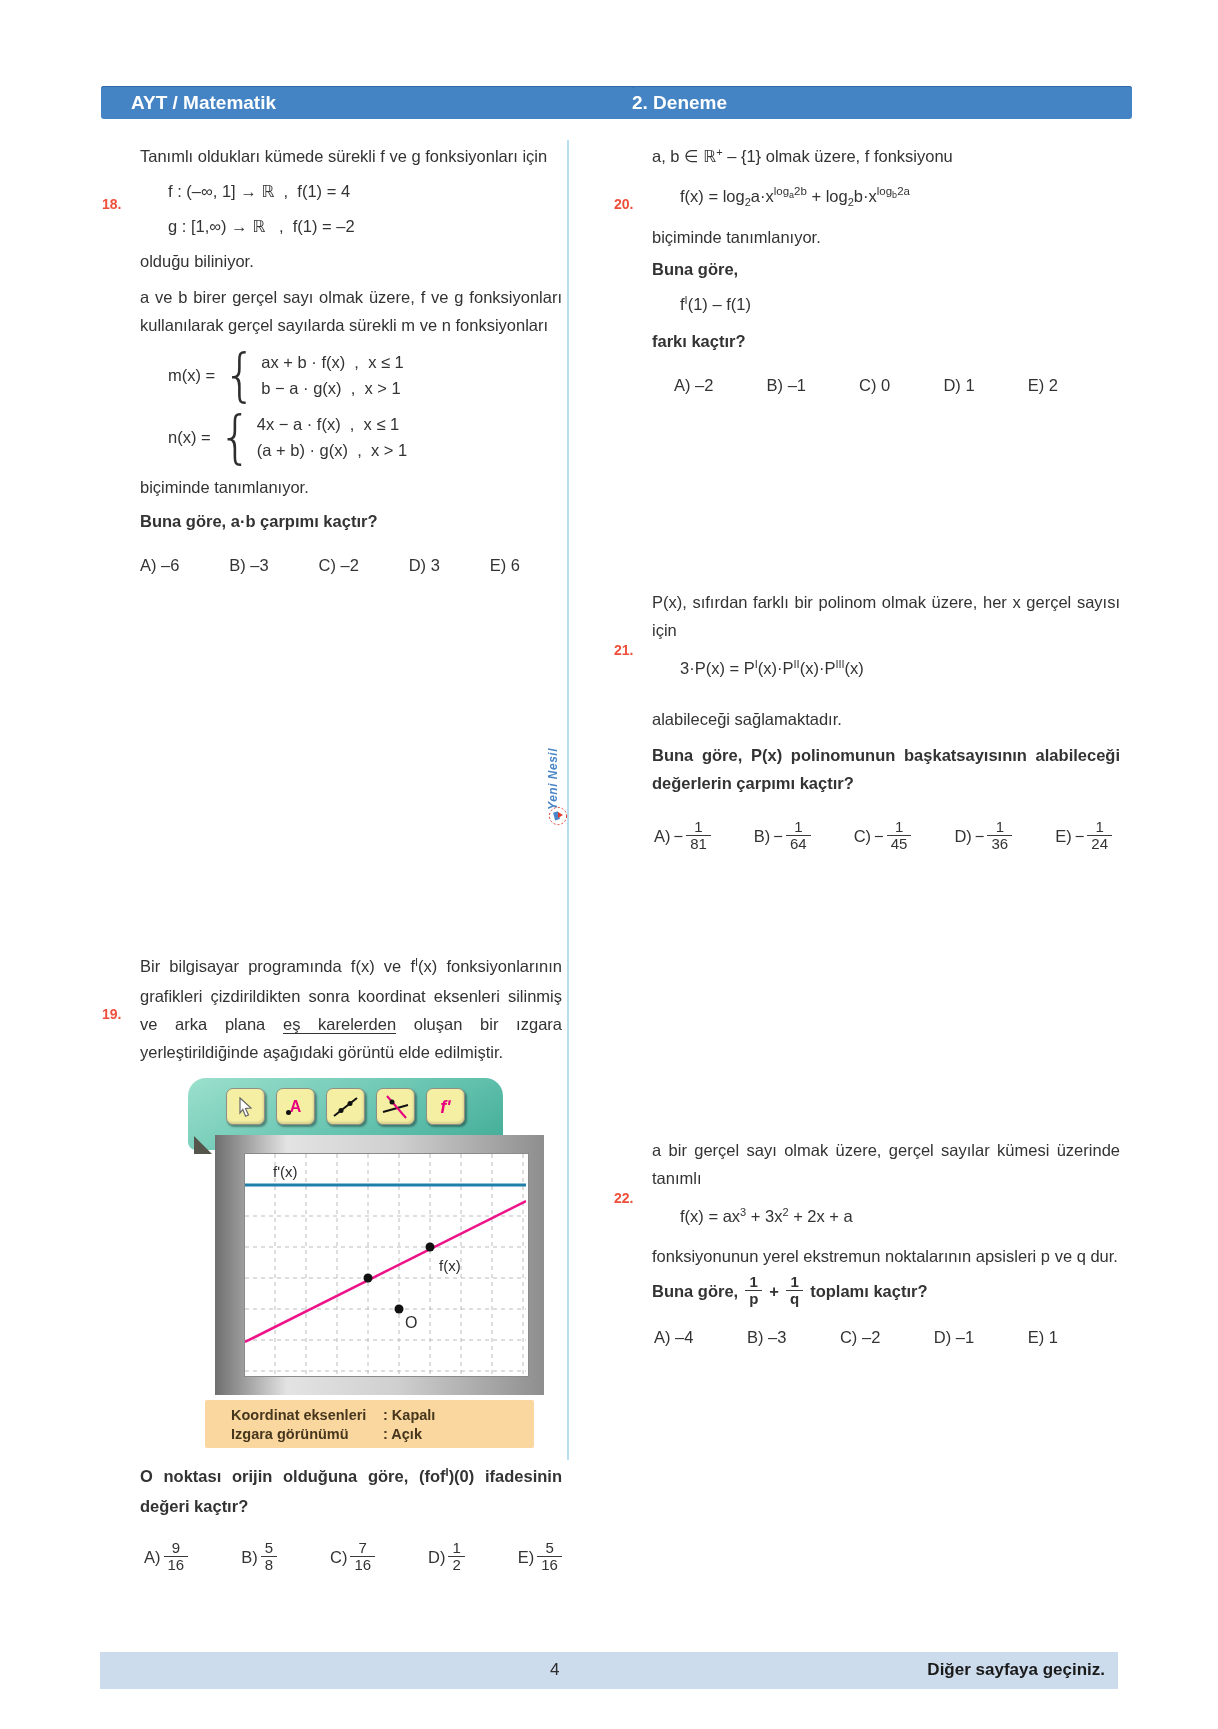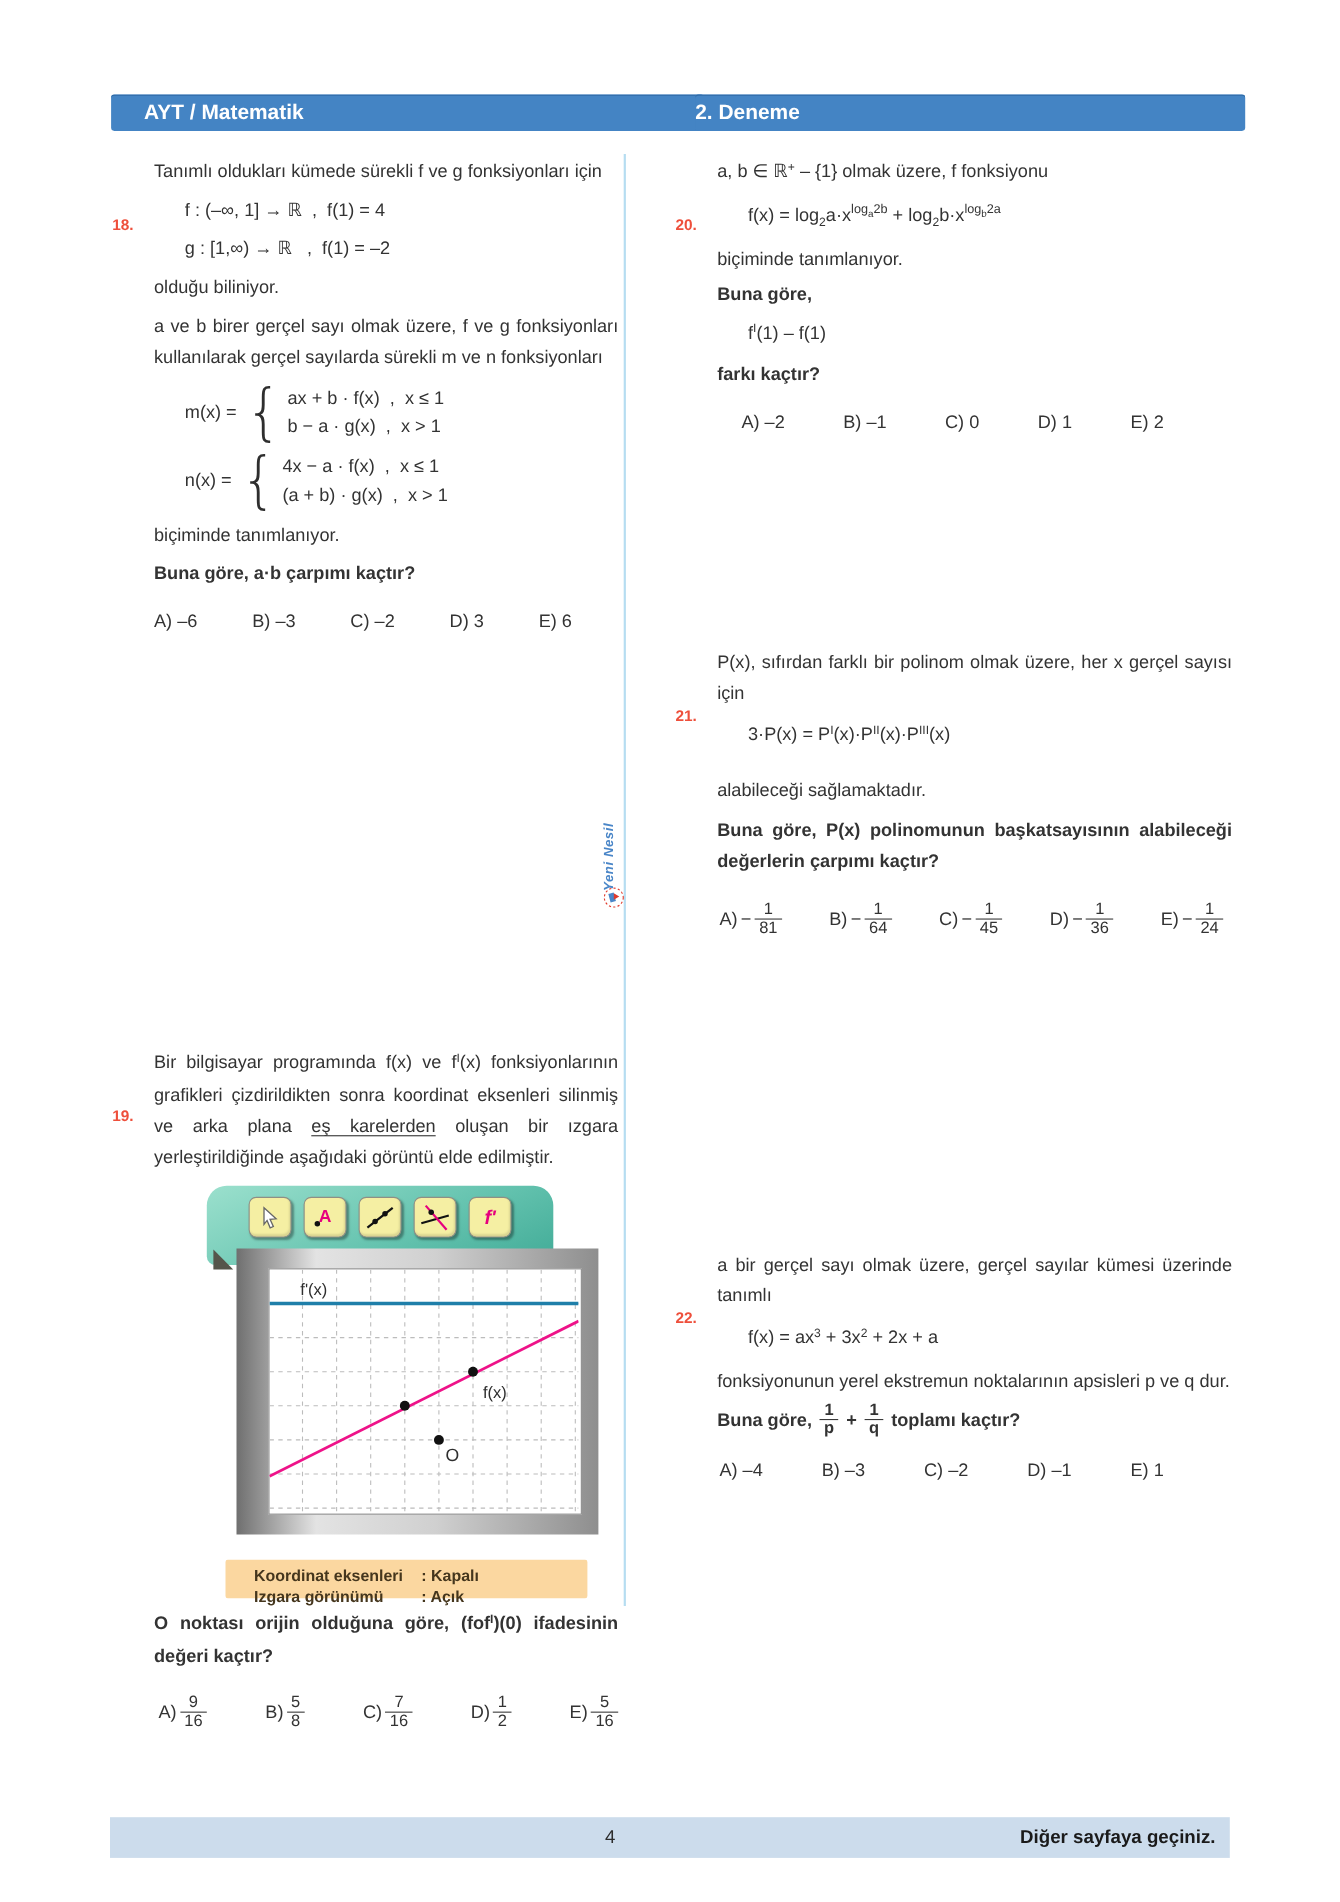--- a/index.html
+++ b/index.html
@@ -65,21 +65,21 @@
   .a-toolbar{position:absolute;left:38px;top:10px;display:flex;gap:11px;}
   .tool{width:37px;height:35px;background:#f5efa3;border:1px solid #8f8f85;border-radius:7px;
         box-shadow:1.5px 2px 2px rgba(0,0,0,.35), inset -1px -2px 2px rgba(0,0,0,.12);
         display:flex;align-items:center;justify-content:center;position:relative;cursor:pointer;}
   .toolA{color:#e6007e;font-weight:bold;font-size:16px;font-family:"Liberation Sans",sans-serif;}
   .toolA-dot{position:absolute;left:9px;bottom:9px;width:5px;height:5px;border-radius:50%;background:#111;}
   .toolF{color:#e6007e;font-weight:bold;font-style:italic;font-size:18px;}
   .a-window{position:absolute;left:17px;top:57px;width:329px;height:260px;
             background:linear-gradient(90deg,#6f6f6f 0%,#e3e3e3 22%,#d0d0d0 55%,#8e8e8e 100%);margin-left:10px;}
   .plotwrap{position:absolute;left:29px;top:18px;width:283px;height:222px;background:#fff;border:1px solid #8a8a8a;}
-  .infobox{position:absolute;left:17px;top:340px;width:329px;height:35px;background:#fbd7a0;border-radius:2px;
+  .infobox{position:absolute;left:17px;top:322px;width:329px;height:48px;background:#fbd7a0;border-radius:2px;
            padding-top:6px;box-sizing:border-box;font-size:14.5px;font-weight:bold;color:#45361d;line-height:19px;}
   .inforow{padding-left:26px;}
   .inforow .k{display:inline-block;width:152px;}
 
   
   .footer{position:absolute;left:100px;top:1652px;width:1018px;height:37px;background:#ccdcec;}
   .footer .pnum{position:absolute;left:450px;top:8px;font-size:17px;color:#2c2c2c;}
   .footer .note{position:absolute;right:13px;top:8px;font-size:17px;font-weight:bold;color:#1a1a1a;}
 </style>
 </head>

